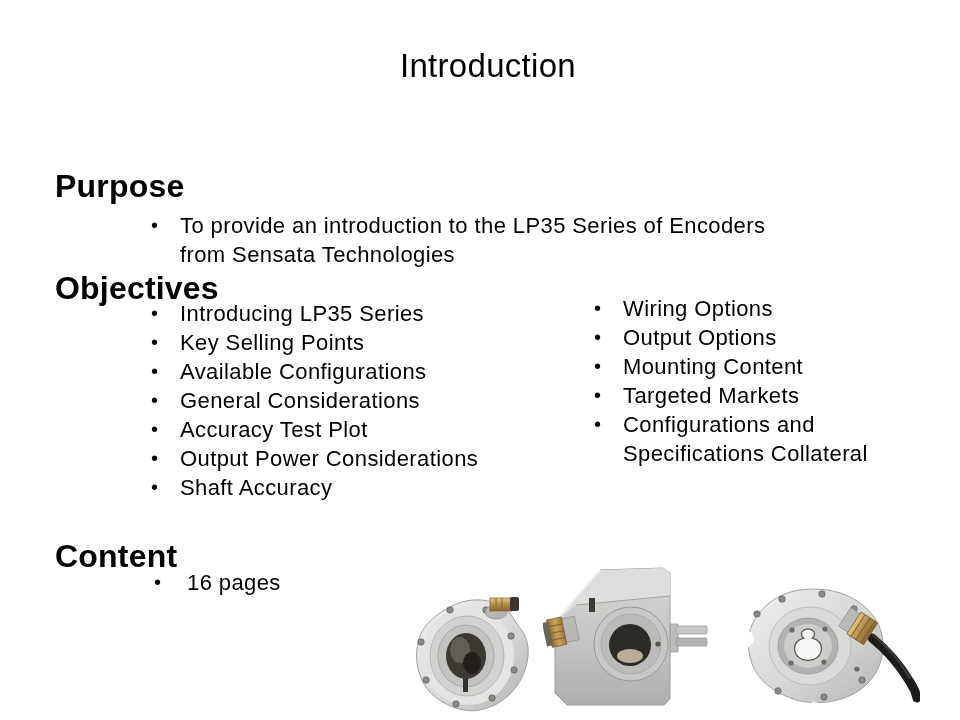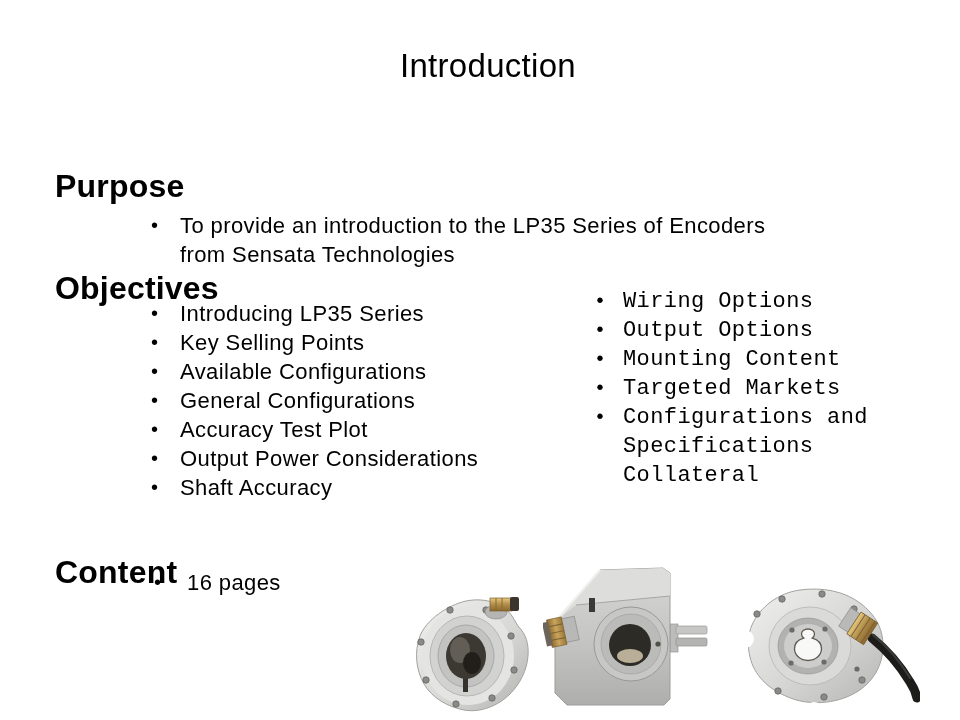--- a/index.html
+++ b/index.html
@@ -10,32 +10,32 @@
   }
   .title {
     position:absolute; top:49px; left:0; width:100%; text-align:center;
     font-size:33px; font-weight:400; letter-spacing:0.3px; line-height:1;padding-left:8px;
   }
   .heading {
     position:absolute; font-size:32px; font-weight:700; letter-spacing:0.2px; line-height:1;
   }
   #h-purpose    { left:55px; top:170px; }
   #h-objectives { left:55px; top:272px; }
-  #h-content    { left:55px; top:556px;text-align:right; }
+  #h-content    { left:55px; top:540px;text-align:right; }
   ul.blist { position:absolute; margin:0; padding:0; list-style:none; }
   ul.blist li {
     position:relative; padding-left:30px; font-size:22px; line-height:29px;
     letter-spacing:0.4px;
   }
   ul.blist li::before {
     content:"\2022"; position:absolute; left:1px; top:0; font-size:20px; line-height:29px;
   }
   #list-purpose   { left:150px; top:211px; width:648px; }
   #list-obj-left  { left:150px; top:299px; width:345px; }
-  #list-obj-right { left:593px; top:287px; width:282px;font-family:Liberation Mono, monospace; }
+  #list-obj-right { left:593px; top:294px; width:282px; }
   #list-content   { left:153px; top:568px; width:300px; }
   #list-content li { padding-left:34px; }
   svg.product { position:absolute; }
   #img-left   { left:408px; top:586px; }
   #img-center { left:543px; top:560px; }
   #img-right  { left:730px; top:583px; }
 </style>
 </head>
 <body>
 
@@ -46,21 +46,21 @@
   <div class="heading" id="h-purpose">Purpose</div>
   <ul class="blist" id="list-purpose">
     <li>To provide an introduction to the LP35 Series of Encoders from Sensata Technologies</li>
   </ul>
 
   <div class="heading" id="h-objectives">Objectives</div>
   <ul class="blist" id="list-obj-left">
     <li>Introducing LP35 Series</li>
     <li>Key Selling Points</li>
     <li>Available Configurations</li>
-    <li>General Configurations</li>
+    <li>General Considerations</li>
     <li>Accuracy Test Plot</li>
     <li>Output Power Considerations</li>
     <li>Shaft Accuracy</li>
   </ul>
   <ul class="blist" id="list-obj-right">
     <li>Wiring Options</li>
     <li>Output Options</li>
     <li>Mounting Content</li>
     <li>Targeted Markets</li>
     <li>Configurations and Specifications Collateral</li>

